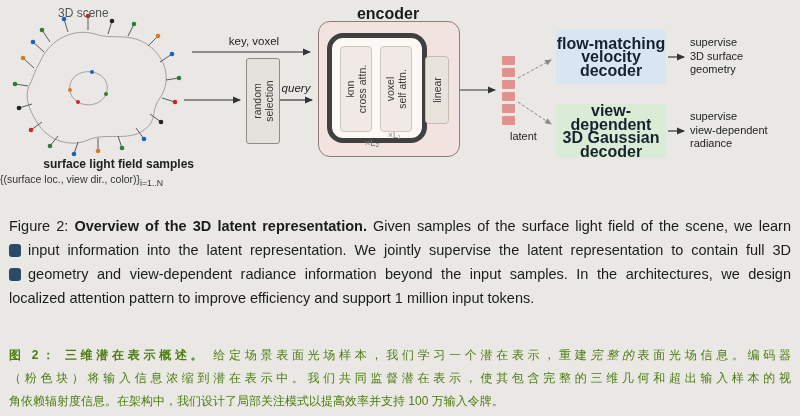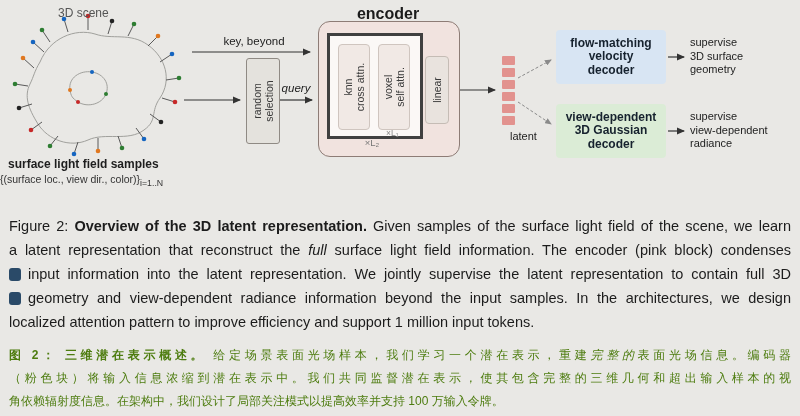--- a/index.html
+++ b/index.html
@@ -6,44 +6,44 @@
   .stage{position:relative;width:800px;height:416px;background:#e9e8e5;overflow:hidden;
          font-family:"Liberation Sans",sans-serif;}
   
   .diagram{position:absolute;left:0;top:0;width:800px;height:208px;padding-left:40px;}
   .diagram svg{position:absolute;left:0;top:0;}
   .dlabel{position:absolute;color:#333;}
   .b{font-weight:bold;}
   .i{font-style:italic;}
   .ml{white-space:pre-line;}
   .scene-label{left:58px;top:6px;font-size:12px;color:#555;}
-  .samples-label{left:8px;top:157px;width:186px;text-align:left;font-size:12px;font-weight:bold;color:#1e1e1e;}
+  .samples-label{left:8px;top:157px;width:186px;text-align:right;font-size:12px;font-weight:bold;color:#1e1e1e;}
   .samples-formula{left:0;top:173px;width:206px;text-align:left;font-size:10.5px;color:#333;}
   .kv-label{left:200px;top:35px;width:108px;text-align:center;font-size:11.5px;color:#222;}
   .query-label{left:274px;top:82px;width:44px;text-align:center;font-size:11.5px;color:#222;font-style:italic;}
   .vwrap{position:absolute;}
   .vtext{position:absolute;left:50%;top:50%;transform:translate(-50%,-50%) rotate(-90deg);
          white-space:pre-line;text-align:center;font-size:10.5px;line-height:12px;color:#3a3a3a;}
   .rsel{left:246px;top:58px;width:32px;height:84px;background:#e4e2dd;border:1px solid #8f8a84;border-radius:3px;}
   .encoder-title{left:318px;top:5px;width:140px;text-align:center;font-size:16px;font-weight:bold;color:#1b1b1b;}
   .enc-box{position:absolute;left:318px;top:21px;width:140px;height:134px;background:#f1e3df;
            border:1.3px solid #8d7c76;border-radius:12px;}
   .enc-panel{position:absolute;left:8px;top:11px;width:90px;height:100px;background:#fbf8f6;
-             border:3px solid #404040;border-radius:0;}
+             border:5px solid #404040;border-radius:16px;}
   .attn-box{top:8px;width:30px;height:84px;background:#f1e9e5;border:1px solid #cfc5bf;border-radius:4px;}
   .attn-knn{left:8px;}
   .attn-voxel{left:48px;}
   .l1{position:absolute;left:56px;top:92px;font-size:8.5px;color:#888;}
   .l2{position:absolute;left:8px;top:115px;width:90px;text-align:center;font-size:9.5px;color:#777;}
   .linear-box{left:106px;top:34px;width:22px;height:66px;background:#e9e3de;border:1px solid #c5bcb5;border-radius:4px;}
   .latent-col{position:absolute;left:502px;top:56px;}
   .tok{width:13px;height:9px;margin-bottom:3px;background:#e2928e;border-radius:1px;}
   .latent-label{left:510px;top:130px;width:52px;font-size:11px;color:#222;}
   .dec-box{position:absolute;width:110px;height:54px;border-radius:4px;display:flex;align-items:center;
-           justify-content:center;text-align:center;font-size:12px;line-height:13.5px;font-weight:bold;
+           justify-content:center;text-align:center;font-size:16px;line-height:13.5px;font-weight:bold;
            color:#16222e;white-space:pre-line;}
   .dec-flow{left:556px;top:30px;background:#d8e5f3;}
   .dec-gauss{left:556px;top:104px;background:#dbecd6;}
   .sup-text{position:absolute;font-size:11px;line-height:13.5px;color:#222;white-space:pre-line;}
   .sup-geo{left:690px;top:36px;}
   .sup-rad{left:690px;top:110px;}
   
   .cap-en{position:absolute;left:9px;right:9px;top:214px;font-size:14.5px;color:#1c1c1c;}
   .cap-zh{position:absolute;left:9px;right:9px;top:344px;font-size:12px;color:#4d7c0f;}
   .cap-line{height:24px;line-height:24px;white-space:nowrap;text-align:justify;text-align-last:justify;}
@@ -134,21 +134,21 @@
       <g stroke="#8a8a8a" stroke-width="1" fill="none" stroke-dasharray="3,2">
         <line x1="518" y1="78" x2="551" y2="60" marker-end="url(#arrB)"></line>
         <line x1="518" y1="102" x2="551" y2="124" marker-end="url(#arrB)"></line>
       </g>
     </svg>
 
     <div class="dlabel scene-label">3D scene</div>
     <div class="dlabel samples-label">surface light field samples</div>
     <div class="dlabel samples-formula"><span>{(surface loc., view dir., color)}</span><sub>i=1..N</sub></div>
 
-    <div class="dlabel kv-label">key, beyond</div>
+    <div class="dlabel kv-label">key, voxel</div>
     <div class="dlabel query-label">query</div>
 
     <div class="vwrap rsel">
       <div class="vtext" style="width:84px">random
 selection</div>
     </div>
 
     <div class="dlabel encoder-title">encoder</div>
     <div class="enc-box">
       <div class="enc-panel">
@@ -187,21 +187,20 @@
     <div class="dec-box dec-gauss ml">view-dependent
 3D Gaussian
 decoder</div>
     <div class="sup-text sup-rad ml">supervise
 view-dependent
 radiance</div>
   </div>
 
   <div class="cap-en">
     <div class="cap-line"><span>Figure 2: </span><span class="b">Overview of the 3D latent representation.</span><span> Given samples of the surface light field of the scene, we learn</span></div>
-    <div class="cap-line"><span>a latent representation that reconstruct the </span><span class="i">full</span><span> surface light field information. The encoder (pink block) condenses</span></div>
     <div class="cap-line"><span class="pmark"></span><span>input information into the latent representation. We jointly supervise the latent representation to contain full 3D</span></div>
     <div class="cap-line"><span class="pmark"></span><span>geometry and view-dependent radiance information beyond the input samples. In the architectures, we design</span></div>
     <div class="cap-line last"><span>localized attention pattern to improve efficiency and support 1 million input tokens.</span></div>
   </div>
 
   <div class="cap-zh">
     <div class="cap-line"><span class="b">图 2： </span><span class="b">三维潜在表示概述。</span><span> 给定场景表面光场样本，我们学习一个潜在表示，重建</span><span class="i">完整的</span><span>表面光场信息。编码器</span></div>
     <div class="cap-line"><span>（粉色块）将输入信息浓缩到潜在表示中。我们共同监督潜在表示，使其包含完整的三维几何和超出输入样本的视</span></div>
     <div class="cap-line last"><span>角依赖辐射度信息。在架构中，我们设计了局部关注模式以提高效率并支持 100 万输入令牌。</span></div>
   </div>

